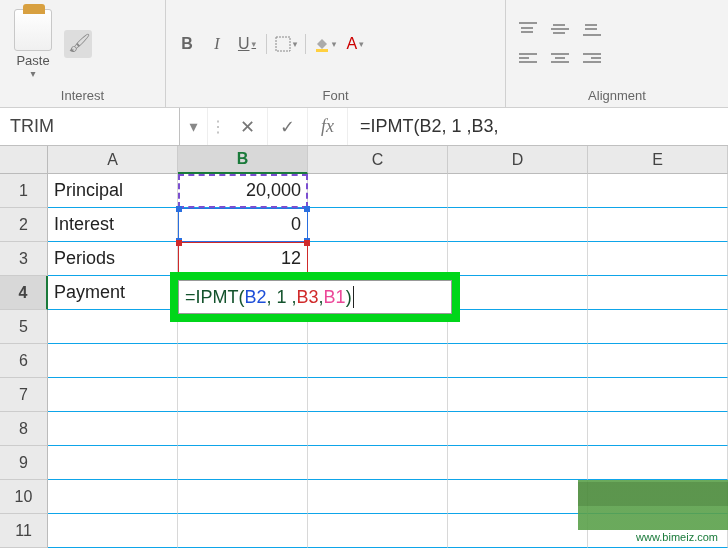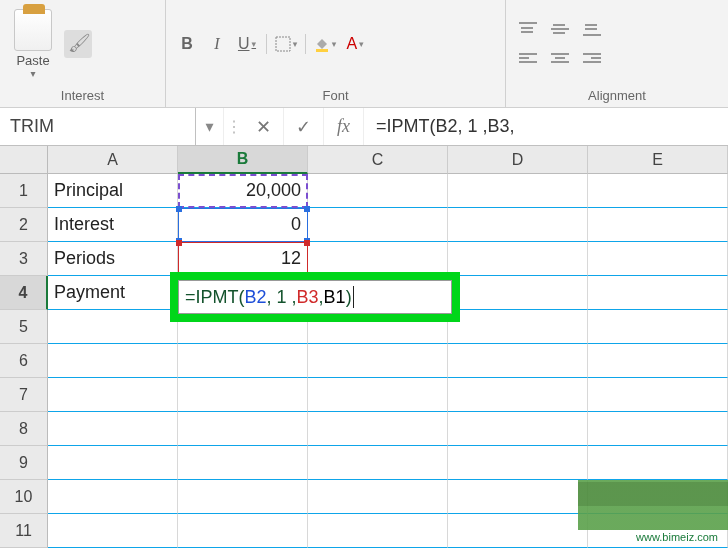--- a/index.html
+++ b/index.html
@@ -27,21 +27,21 @@
 .drop::after { content: "▾"; font-size: 9px; margin-left: 2px; color: #888; }
 
 .align-controls { display: flex; flex-direction: column; gap: 6px; }
 .align-row { display: flex; gap: 4px; }
 .abtn { width: 28px; height: 24px; display: flex; align-items: center; justify-content: center; cursor: pointer; }
 .abtn svg { width: 18px; height: 14px; }
 .abtn line { stroke: #777; stroke-width: 1.5; }
 
 
 .formula-bar { display: flex; align-items: center; background: #fff; border-bottom: 1px solid #c0c0c0; height: 38px; }
-.name-box { width: 196px; padding: 4px 10px; font-size: 18px; color: #444; border-right: 1px solid #c0c0c0; height: 100%; display: flex; align-items: center; }
+.name-box { width: 180px; padding: 4px 10px; font-size: 18px; color: #444; border-right: 1px solid #c0c0c0; height: 100%; display: flex; align-items: center; }
 .name-drop { width: 28px; display: flex; align-items: center; justify-content: center; color: #888; border-right: 1px solid #eee; height: 100%; cursor: pointer; }
 .fb-btn { width: 40px; height: 100%; display: flex; align-items: center; justify-content: center; color: #777; font-size: 18px; cursor: pointer; border-right: 1px solid #eee; }
 .fb-btn.fx { font-style: italic; font-family: "Times New Roman", serif; }
 .formula-input { flex: 1; padding: 4px 12px; font-size: 18px; color: #333; }
 
 
 .grid { position: relative; background: #fff; }
 .corner { width: 48px; height: 28px; background: #eaeaea; border-right: 1px solid #bbb; border-bottom: 1px solid #bbb; }
 .grid-row { display: flex; }
 .col-head { height: 28px; background: #eaeaea; border-right: 1px solid #ccc; border-bottom: 1px solid #bbb; display: flex; align-items: center; justify-content: center; font-size: 16px; color: #444; }
@@ -66,21 +66,21 @@
 .range-b2 .corner-dot { background: #2a6fe0; }
 .range-b3 .corner-dot { background: #d02a2a; }
 .tl { top: -3px; left: -3px; } .tr { top: -3px; right: -3px; } .bl { bottom: -3px; left: -3px; } .br { bottom: -3px; right: -3px; }
 
 
 .edit-highlight { position: absolute; top: 98px; left: 170px; width: 290px; height: 50px; background: #00d61a; z-index: 5; display: flex; align-items: center; justify-content: center; }
 .edit-box { background: #fff; border: 1.5px solid #999; width: 274px; height: 34px; display: flex; align-items: center; padding: 0 6px; font-size: 18px; color: #222; }
 .tok-black { color: #14532d; }
 .tok-blue { color: #1d4ed8; }
 .tok-red { color: #d02a2a; }
-.tok-purple { color: #000000; }
+.tok-purple { color: #ec4899; }
 .cursor-bar { display: inline-block; width: 1px; height: 22px; background: #222; margin-left: 1px; }
 
 
 .watermark { position: absolute; right: 6px; bottom: 4px; font-size: 11px; color: #1a7a3a; background: rgba(255,255,255,0.6); padding: 1px 4px; }
 .watermark-badge { position: absolute; right: 0; bottom: 18px; width: 150px; height: 50px; background: repeating-linear-gradient(0deg,#5aa04a,#5aa04a 24px,#4a8a3a 24px,#4a8a3a 48px); opacity: 0.9; }
 </style>
 </head>
 <body>
 
 <div class="ribbon">

